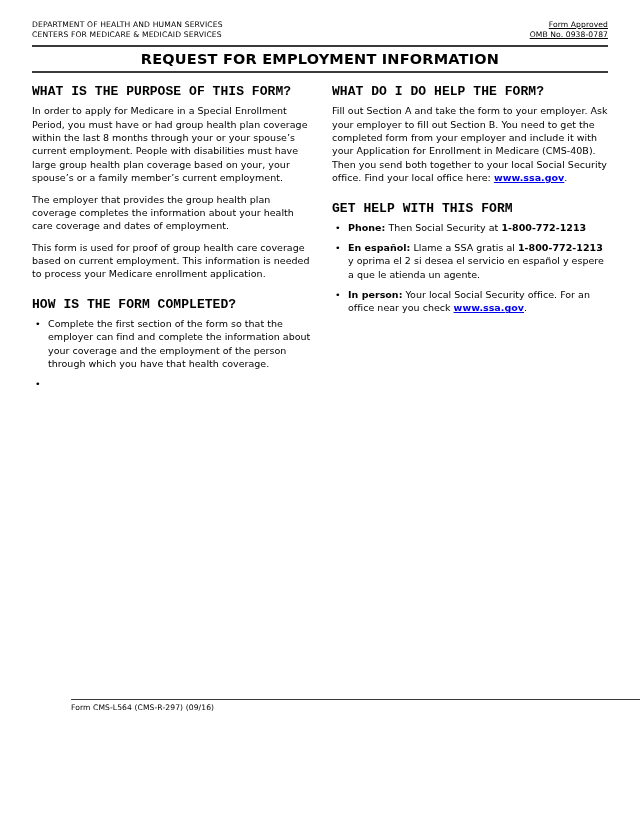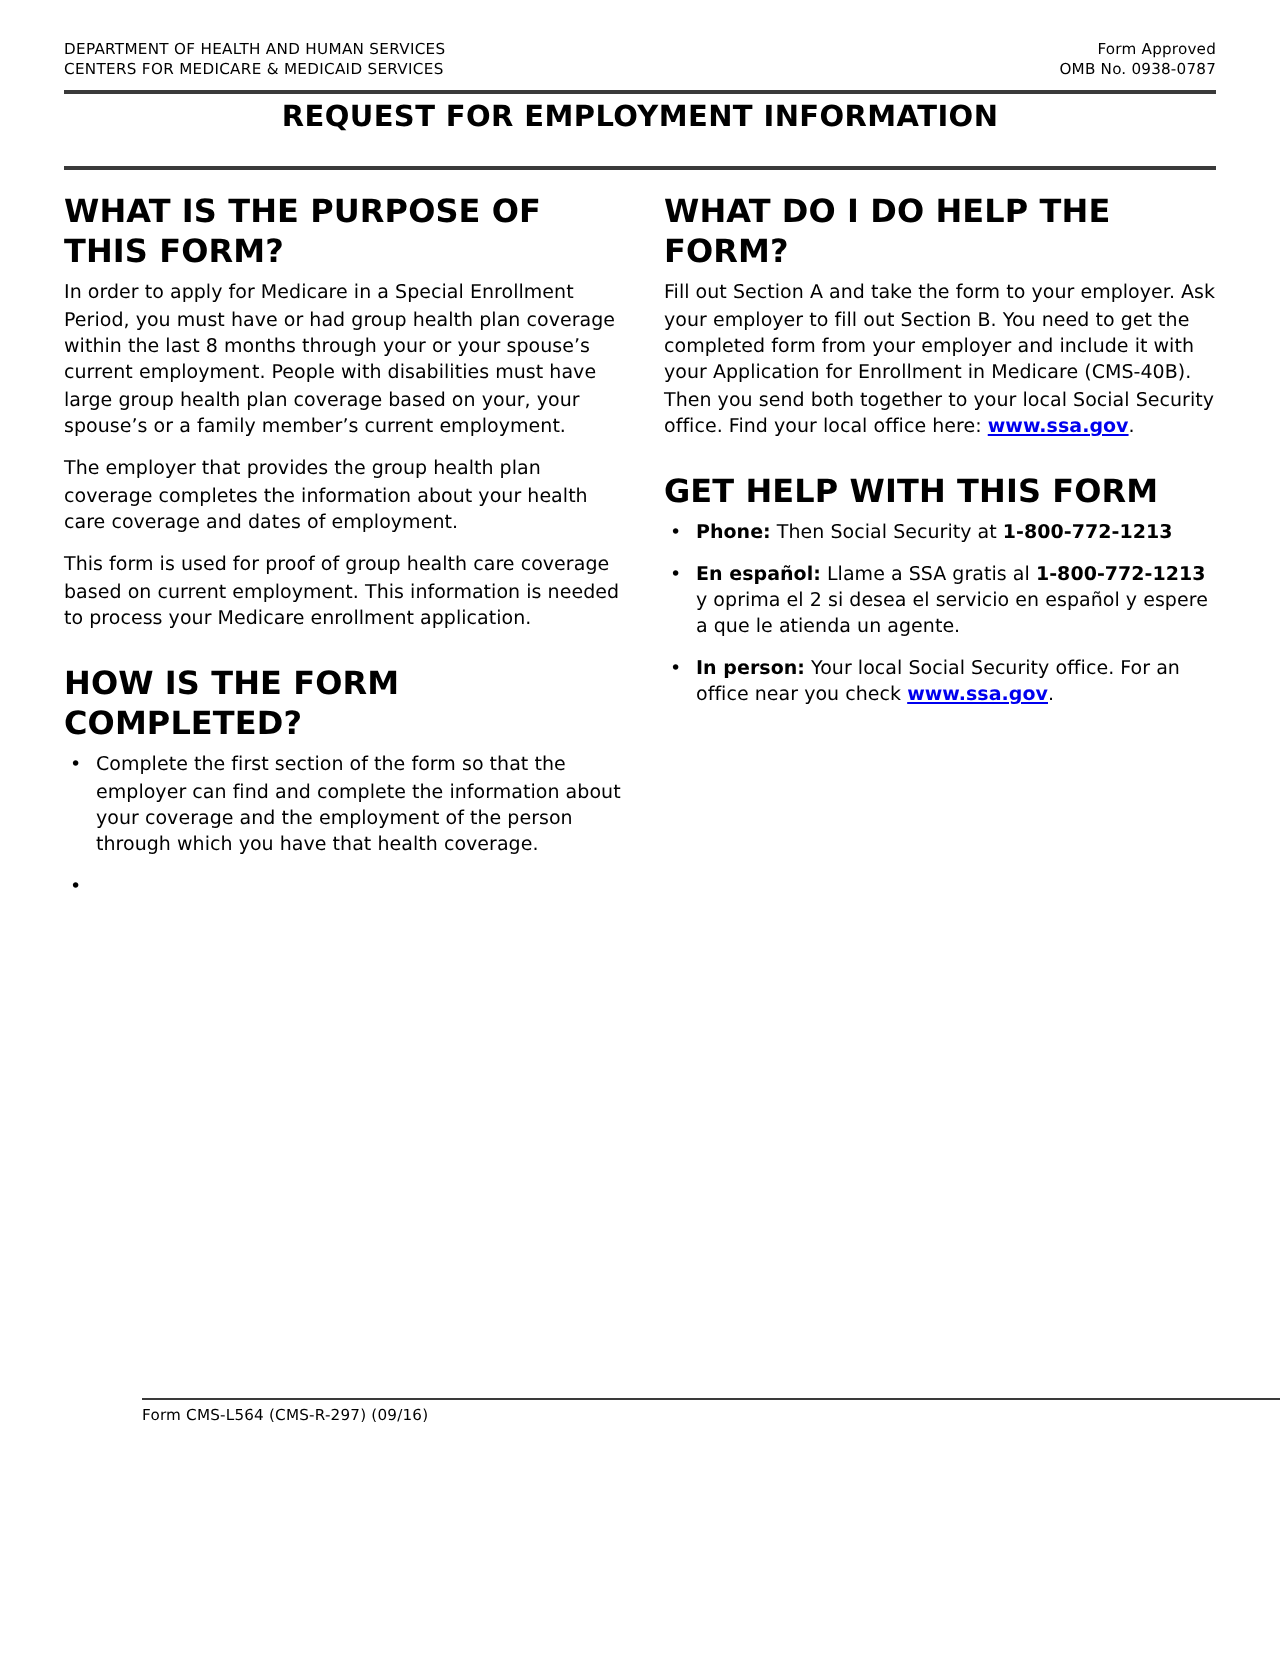--- a/index.html
+++ b/index.html
@@ -31,59 +31,61 @@
   }
   .agency-block { line-height: 1.33; }
   .agency-line {
     font-size: 7.6px;
     letter-spacing: 0.15px;
     white-space: nowrap;
   }
   .approval-block {
     text-align: right;
     line-height: 1.33;
+    text-decoration: underline;
   }
   .approval-line {
     font-size: 7.6px;
     letter-spacing: 0.1px;
     white-space: nowrap;
   }
 
   .rule-thick {
     border-top: 2px solid #3a3a3a;
     margin-top: 5px;
   }
   .rule-thick-2 {
     border-top: 2px solid #3a3a3a;
   }
 
   .doc-title {
     text-align: center;
     font-size: 14.5px;
     font-weight: bold;
     letter-spacing: 0.2px;
-    padding: 4px 0 16px 0;
+    padding: 4px 0 4px 0;
   }
 
   
   .columns {
     display: flex;
     gap: 16px;
     padding-top: 11px;
   }
   .col { width: 284px; }
   .col-left { width: 284px; }
   .col-right { width: 276px; }
 
   h2.section-heading {
-    font-size: 16px;
+    font-size: 13px;
     font-weight: bold;
     margin: 0 0 4px 0;
     letter-spacing: 0.05px;
     line-height: 1.25;
+    font-family: Liberation Mono, monospace;
   }
   .section-heading.spaced { margin-top: 16px; }
 
   p.para {
     font-size: 9.5px;
     line-height: 1.405;
     margin: 0 0 8px 0;
     letter-spacing: 0.02px;
   }
   p.para:last-child { margin-bottom: 0; }

